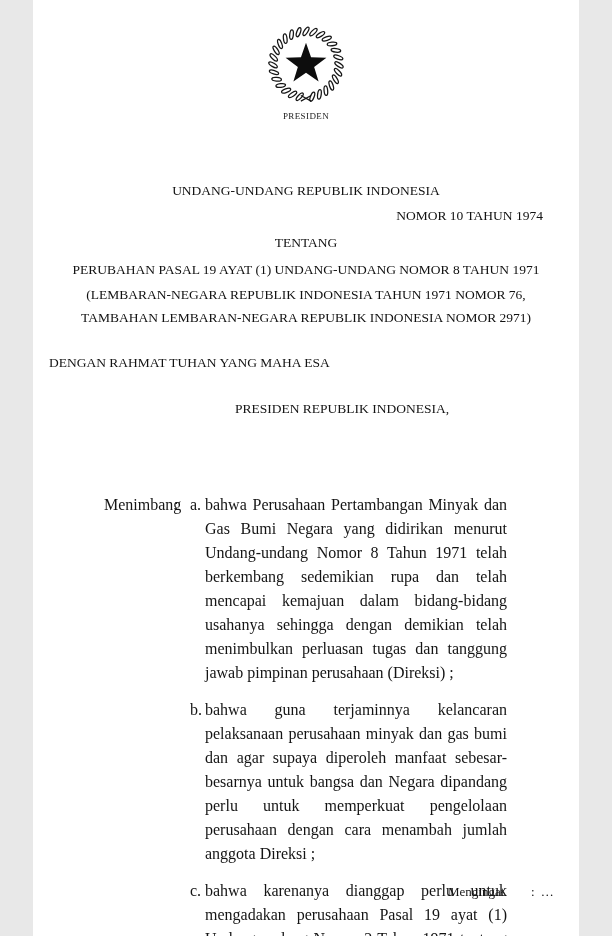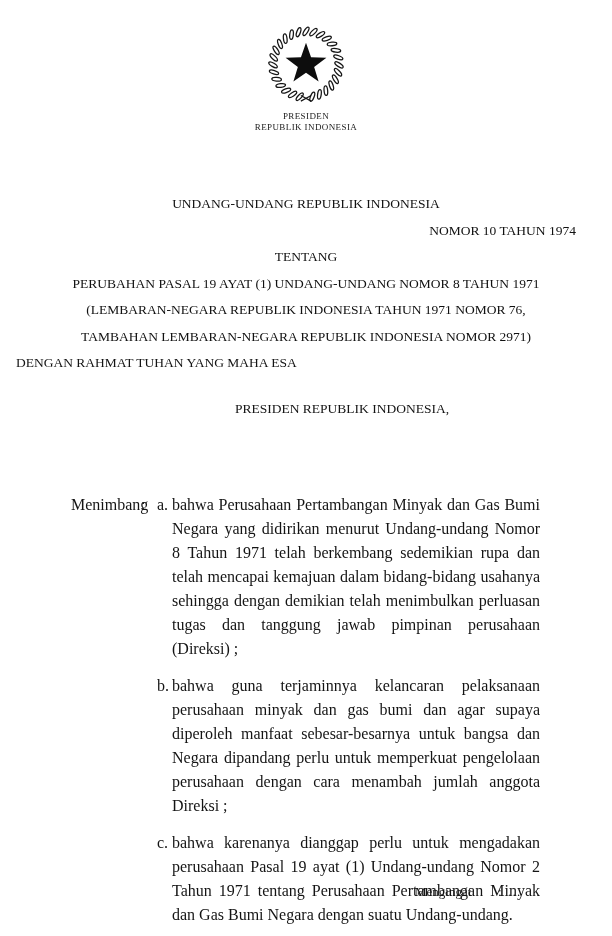--- a/index.html
+++ b/index.html
@@ -1,27 +1,27 @@
 <!DOCTYPE html>
 <html><head>
 <meta charset="utf-8">
 <style>
   html,body{margin:0;padding:0;background:#e8e8e8;}
   .page{
-    position:relative;width:612px;height:936px;background:#ffffff;
+    position:relative;width:546px;height:936px;background:#ffffff;
     font-family:"Liberation Serif","DejaVu Serif",serif;color:#141414;
     margin:0 auto;overflow:hidden;
   }
   
   .letterhead{position:absolute;top:24px;left:0;width:100%;text-align:center;}
   .emblem{display:block;margin:0 auto;}
   .letterhead-text{margin-top:3px;font-size:9px;line-height:11px;letter-spacing:.4px;color:#1a1a1a;}
   
   .title-block{position:absolute;top:184px;left:36px;right:36px;text-align:center;font-size:13.5px;color:#111;}
-  .title-block div{line-height:1;margin-top:13px;}
+  .title-block div{line-height:1;}
   .tl2{margin-top:11.5px;text-align:right;}
   .tl-tentang{margin-top:13.5px;}
   .tl-s1{margin-top:13.5px;}
   .tl-s2{margin-top:11.5px;}
   .tl-s3{margin-top:9.5px;}
   .grace{position:absolute;top:356px;left:16px;width:100%;text-align:left;font-size:13.5px;line-height:1;}
   .issuer{position:absolute;top:402px;left:0;width:100%;text-align:center;font-size:13.5px;line-height:1;margin-left:36px;}
   
   .considerations{
     position:absolute;top:493px;left:71px;right:72px;
@@ -72,21 +72,20 @@
           <use href="#lf" transform="rotate(130)"></use>
         <use href="#lf" transform="rotate(143)"></use>
           <use href="#lf" transform="rotate(156)"></use>
         <use href="#lf" transform="rotate(169)"></use>
         <path d="M-6,36.5 L6,43 M6,36.5 L-6,43" stroke="#161616" stroke-width="1.4" fill="none"></path>
       </g>
       <polygon points="50,22 55.9,38.9 73.8,39.3 59.5,50.1 64.7,67.2 50,57 35.3,67.2 40.5,50.1 26.2,39.3 44.1,38.9" fill="#0d0d0d"></polygon>
     </svg>
     <div class="letterhead-text">
       <div>PRESIDEN</div>
-      <div>REPUBLIK INDONESIA</div>
     </div>
   </div>
 
   <div class="title-block">
     <div class="tl1">UNDANG-UNDANG REPUBLIK INDONESIA</div>
     <div class="tl2">NOMOR 10 TAHUN 1974</div>
     <div class="tl-tentang">TENTANG</div>
     <div class="tl-s1">PERUBAHAN PASAL 19 AYAT (1) UNDANG-UNDANG NOMOR 8 TAHUN 1971</div>
     <div class="tl-s2">(LEMBARAN-NEGARA REPUBLIK INDONESIA TAHUN 1971 NOMOR 76,</div>
     <div class="tl-s3">TAMBAHAN LEMBARAN-NEGARA REPUBLIK INDONESIA NOMOR 2971)</div>

